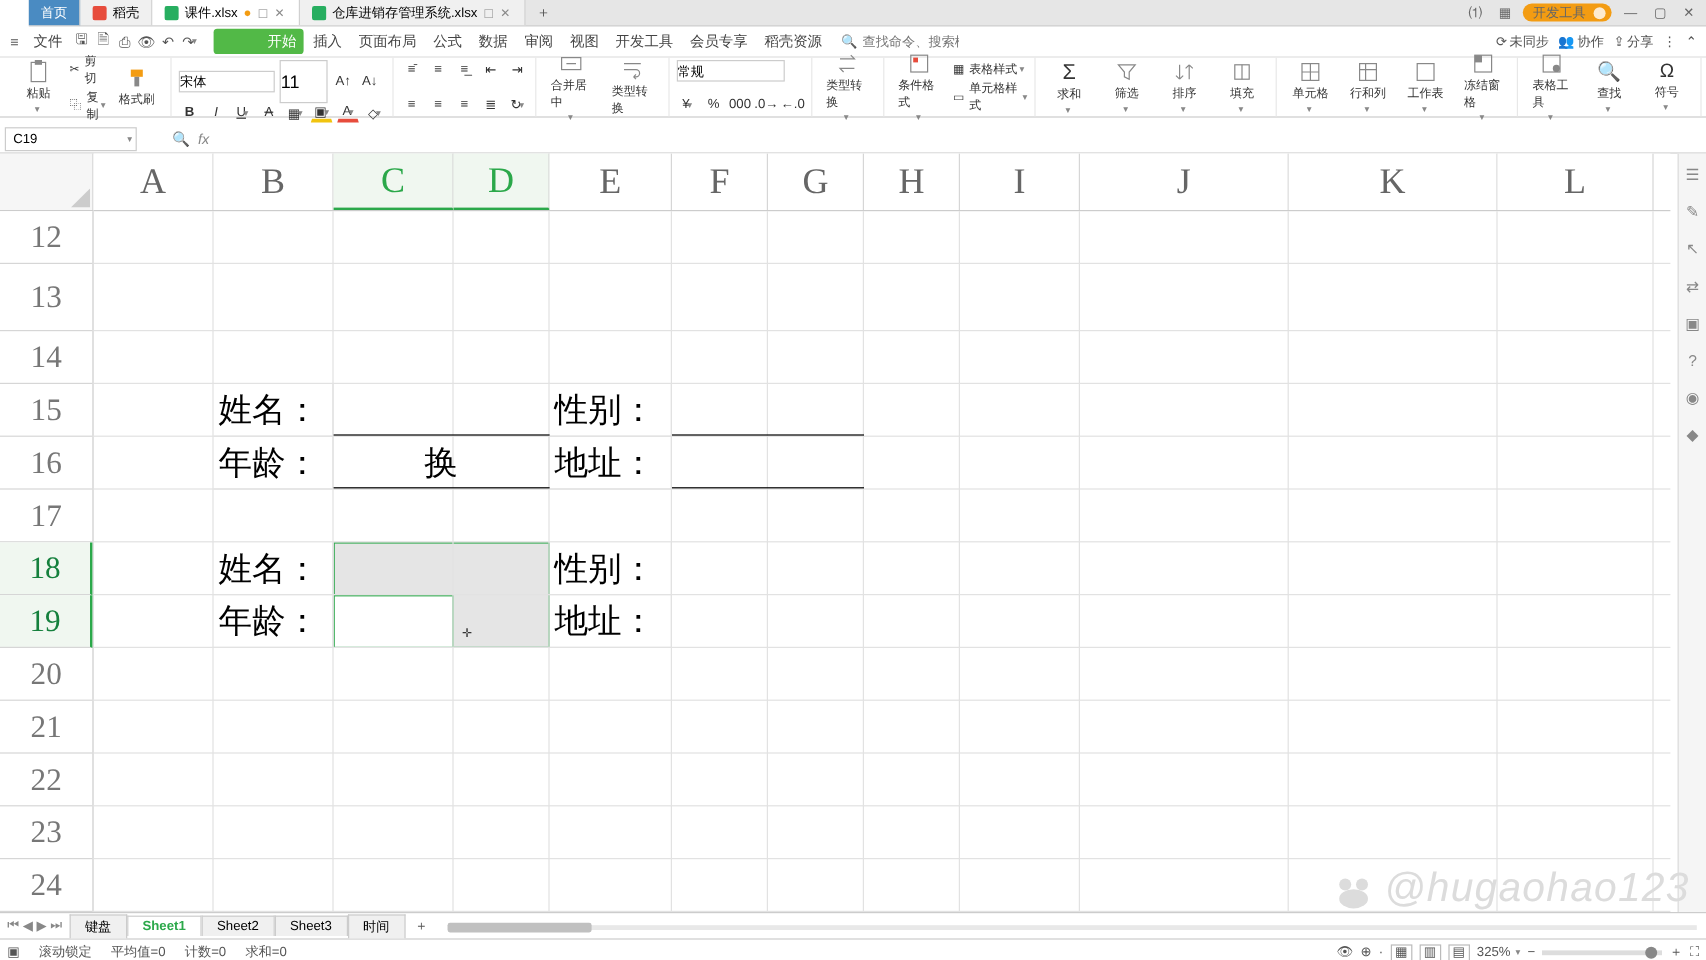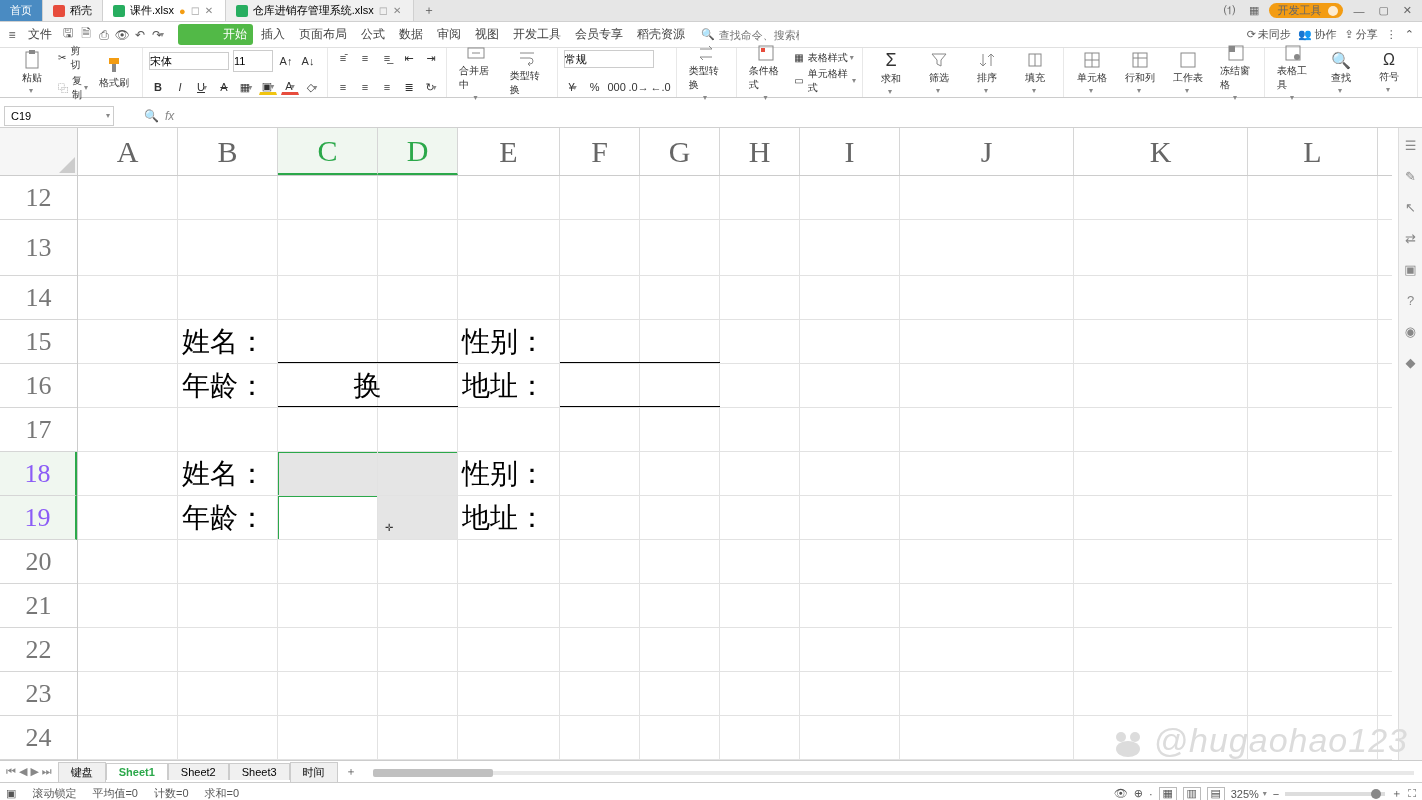--- a/index.html
+++ b/index.html
@@ -1,19 +1,19 @@
 <!DOCTYPE html>
 <html><head>
 <meta charset="utf-8">
 <style>
 * { margin:0; padding:0; box-sizing:border-box; font-family:"Microsoft YaHei",Arial,sans-serif; }
 body { width:1422px; height:800px; background:#fff; position:relative; overflow:hidden; font-size:12px; }
 
 
-.tabbar { height:22px; background:#e6e6e6; display:flex; align-items:stretch; border-bottom:1px solid #d0d0d0; }
+.tabbar { height:22px; background:#e6e6e6; display:flex; align-items:stretch; border-bottom:1px solid #d0d0d0;margin-left:24px; }
 .tab { display:flex; align-items:center; padding:0 10px; gap:5px; border-right:1px solid #d0d0d0; background:#f0f0f0; font-size:11px; cursor:pointer; }
 .tab.home { background:#4a8bc2; color:#fff; }
 .tab.active { background:#fff; }
 .tab .tabicon { width:12px; height:12px; display:inline-flex; }
 .tab .close { width:10px; font-size:10px; color:#888; }
 .tab-add { width:30px; display:flex; align-items:center; justify-content:center; cursor:pointer; color:#555; }
 .winbtns { margin-left:auto; display:flex; align-items:center; gap:6px; padding:0 6px; }
 .winbtns span { cursor:pointer; padding:0 4px; color:#666; font-size:11px; }
 .login-btn { background:#f39c12; color:#fff; border-radius:10px; padding:1px 6px; display:flex; align-items:center; gap:2px; font-size:10px; }
 
@@ -28,42 +28,42 @@
 .menubar-right span { cursor:pointer; display:inline-flex; align-items:center; gap:2px; }
 
 
 .ribbon { height:50px; display:flex; align-items:stretch; border-bottom:1px solid #ccc; padding:0 4px; }
 .rgroup { display:flex; flex-direction:column; justify-content:space-between; padding:2px 6px; border-right:1px solid #e8e8e8; }
 .rgroup.horiz { flex-direction:row; align-items:center; gap:4px; }
 .rbig { display:flex; flex-direction:column; align-items:center; justify-content:center; gap:1px; padding:2px 6px; cursor:pointer; font-size:10px; color:#333; min-width:44px; }
 .rbig .ricon { width:20px; height:20px; }
 .rrow { display:flex; align-items:center; gap:4px; font-size:10px; color:#333; }
 .font-select { width:80px; height:18px; font-size:11px; border:1px solid #ccc; }
-.size-select { width:40px; height:22px; font-size:11px; border:1px solid #ccc; }
+.size-select { width:40px; height:36px; font-size:15px; border:1px solid #ccc; }
 .numfmt-select { width:90px; height:18px; font-size:11px; border:1px solid #ccc; }
 .fmtbtn { width:18px; height:16px; display:inline-flex; align-items:center; justify-content:center; border:1px solid transparent; cursor:pointer; font-size:11px; }
 .dd { font-size:8px; color:#888; margin-left:-2px; }
 
 
 .fbar { height:24px; display:flex; align-items:center; border-bottom:1px solid #d0d0d0; margin-top:6px; }
 .namebox { width:110px; height:20px; border:1px solid #ccc; margin-left:4px; display:flex; align-items:center; padding:0 6px; font-size:11px; position:relative; }
 .namebox .ndd { position:absolute; right:3px; font-size:8px; color:#888; }
 .fx { margin:0 10px 0 30px; display:flex; align-items:center; gap:6px; color:#888; }
 .fbar input.formula { flex:1; border:none; outline:none; height:20px; font-size:12px; }
 
 
 .grid-wrap { position:relative; height:632px; display:flex; }
 .corner { width:78px; height:48px; background:#f6f6f6; border-right:1px solid #ccc; border-bottom:1px solid #ccc; display:flex; align-items:flex-end; justify-content:flex-end; padding:2px; }
 .corner svg { width:16px; height:16px; }
 .colheads { position:absolute; left:78px; top:0; right:30px; height:48px; display:flex; background:#fff; border-bottom:1px solid #ccc; }
 .colhead { border-right:1px solid #d6d6d6; display:flex; align-items:center; justify-content:center; font-size:30px; color:#666; font-family:"Times New Roman",serif; background:#fff; }
 .colhead.sel { color:#2ba84a; border-bottom:2px solid #2ba84a; background:#f0f7f0; }
 .rowheads { position:absolute; left:0; top:48px; width:78px; bottom:0; background:#fff; border-right:1px solid #ccc; }
 .rowhead { border-bottom:1px solid #d6d6d6; display:flex; align-items:center; justify-content:center; font-size:26px; color:#777; font-family:"Times New Roman",serif; }
-.rowhead.sel { color:#8b5cf6; border-right:2px solid #2ba84a; background:#f0f7f0; }
+.rowhead.sel { color:#15803d; border-right:2px solid #2ba84a; background:#f0f7f0; }
 .cells { position:absolute; left:78px; top:48px; right:30px; bottom:0; }
 .cell { position:absolute; border-right:1px solid #e2e2e2; border-bottom:1px solid #e2e2e2; display:flex; align-items:center; padding:0 4px; font-size:28px; font-family:"SimSun","宋体",serif; color:#000; }
 .title-cell { font-size:46px; }
 .selrange { position:absolute; background:rgba(180,180,180,0.35); border:1.5px solid #2ba84a; }
 .actcell { position:absolute; background:#fff; border:1.5px solid #2ba84a; }
 .cursor-plus { position:absolute; font-size:10px; color:#333; }
 
 
 .sidepanel { position:absolute; right:0; top:0; width:24px; height:632px; background:#f5f5f5; border-left:1px solid #ddd; display:flex; flex-direction:column; align-items:center; gap:16px; padding-top:10px; }
 .sidepanel span { cursor:pointer; color:#888; font-size:13px; }

